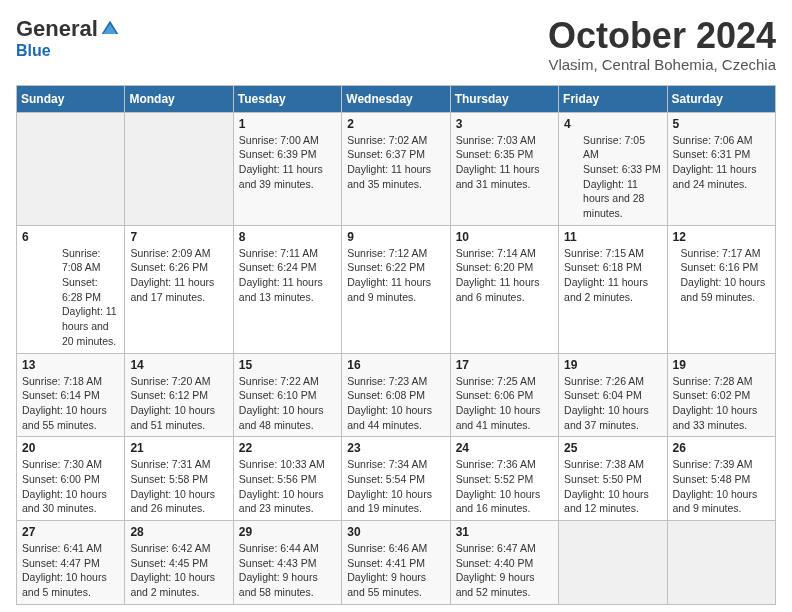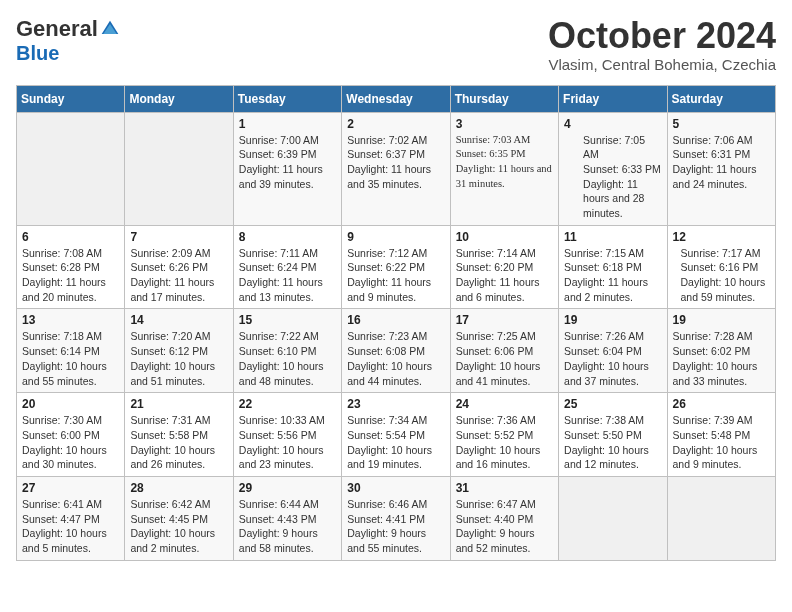--- a/index.html
+++ b/index.html
@@ -96,21 +96,21 @@
 <div class="header">
   <div class="logo">
     <div class="logo-text">
       <span class="logo-general">General</span>
       <svg class="logo-icon" viewBox="0 0 24 24">
         <polygon points="12,2 22,18 2,18" fill="#1a6bb5"></polygon>
         <polygon points="12,6 20,18 4,18" fill="#4a9fd4"></polygon>
       </svg>
     </div>
     <div>
-      <span class="logo-blue" style="font-size:20px;font-weight:bold;">Blue</span>
+      <span class="logo-blue" style="font-size:16px;font-weight:bold;">Blue</span>
     </div>
   </div>
   <div class="title-block">
     <div class="month-title">October 2024</div>
     <div class="location">Vlasim, Central Bohemia, Czechia</div>
   </div>
 </div>
 
 <table class="calendar">
   <thead>
@@ -135,41 +135,41 @@
 Daylight: 11 hours and 39 minutes.</div>
         </td>
         <td>
           <div class="day-num">2</div>
           <div class="day-detail" style="white-space: pre-line;">Sunrise: 7:02 AM
 Sunset: 6:37 PM
 Daylight: 11 hours and 35 minutes.</div>
         </td>
         <td>
           <div class="day-num">3</div>
-          <div class="day-detail" style="white-space: pre-line; font-family: Liberation Serif, serif;">Sunrise: 7:03 AM
+          <div class="day-detail" style="white-space: pre-line;">Sunrise: 7:03 AM
 Sunset: 6:35 PM
 Daylight: 11 hours and 31 minutes.</div>
         </td>
         <td>
           <div class="day-num">4</div>
           <div class="day-detail" style="white-space: pre-line; margin-left: 19px;">Sunrise: 7:05 AM
 Sunset: 6:33 PM
 Daylight: 11 hours and 28 minutes.</div>
         </td>
         <td>
           <div class="day-num">5</div>
           <div class="day-detail" style="white-space: pre-line;">Sunrise: 7:06 AM
 Sunset: 6:31 PM
 Daylight: 11 hours and 24 minutes.</div>
         </td>
       </tr>
       <tr>
         <td>
           <div class="day-num">6</div>
-          <div class="day-detail" style="white-space: pre-line;">Sunrise: 7:08 AM
+          <div class="day-detail" style="white-space: pre-line; margin-left: 40px;">Sunrise: 7:08 AM
 Sunset: 6:28 PM
 Daylight: 11 hours and 20 minutes.</div>
         </td>
         <td>
           <div class="day-num">7</div>
           <div class="day-detail" style="white-space: pre-line;">Sunrise: 2:09 AM
 Sunset: 6:26 PM
 Daylight: 11 hours and 17 minutes.</div>
         </td>
         <td>

